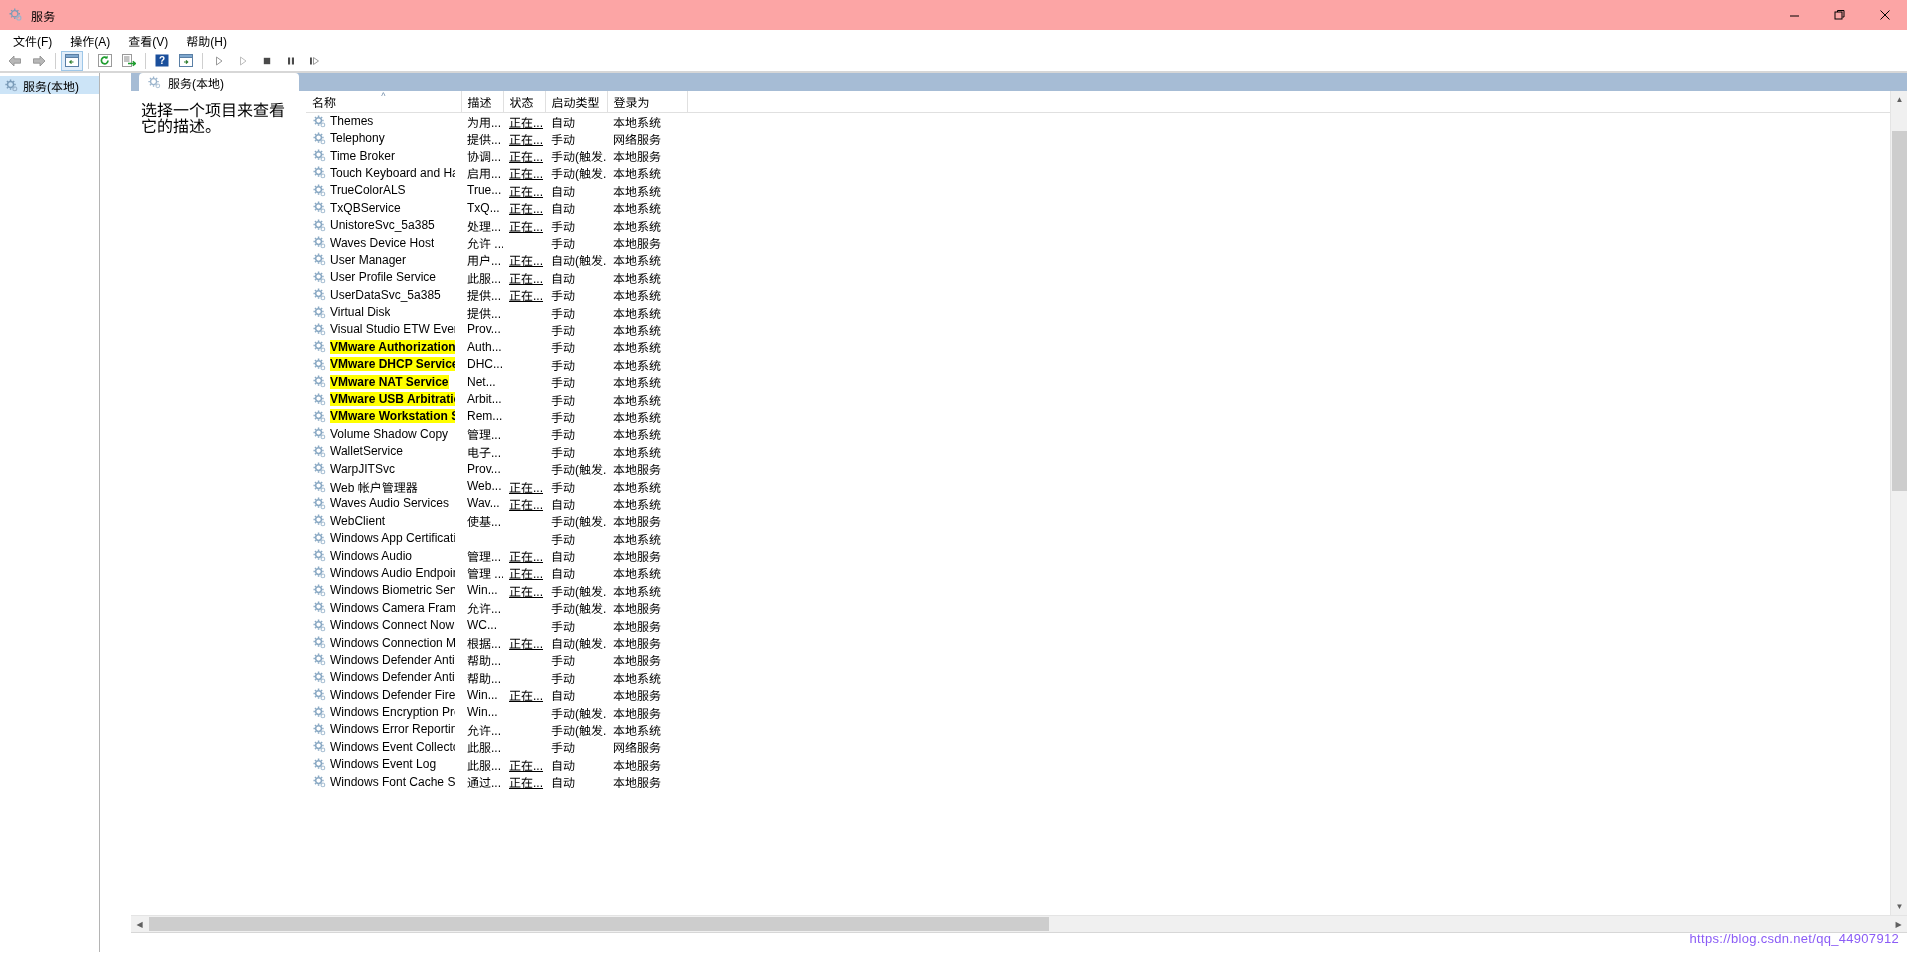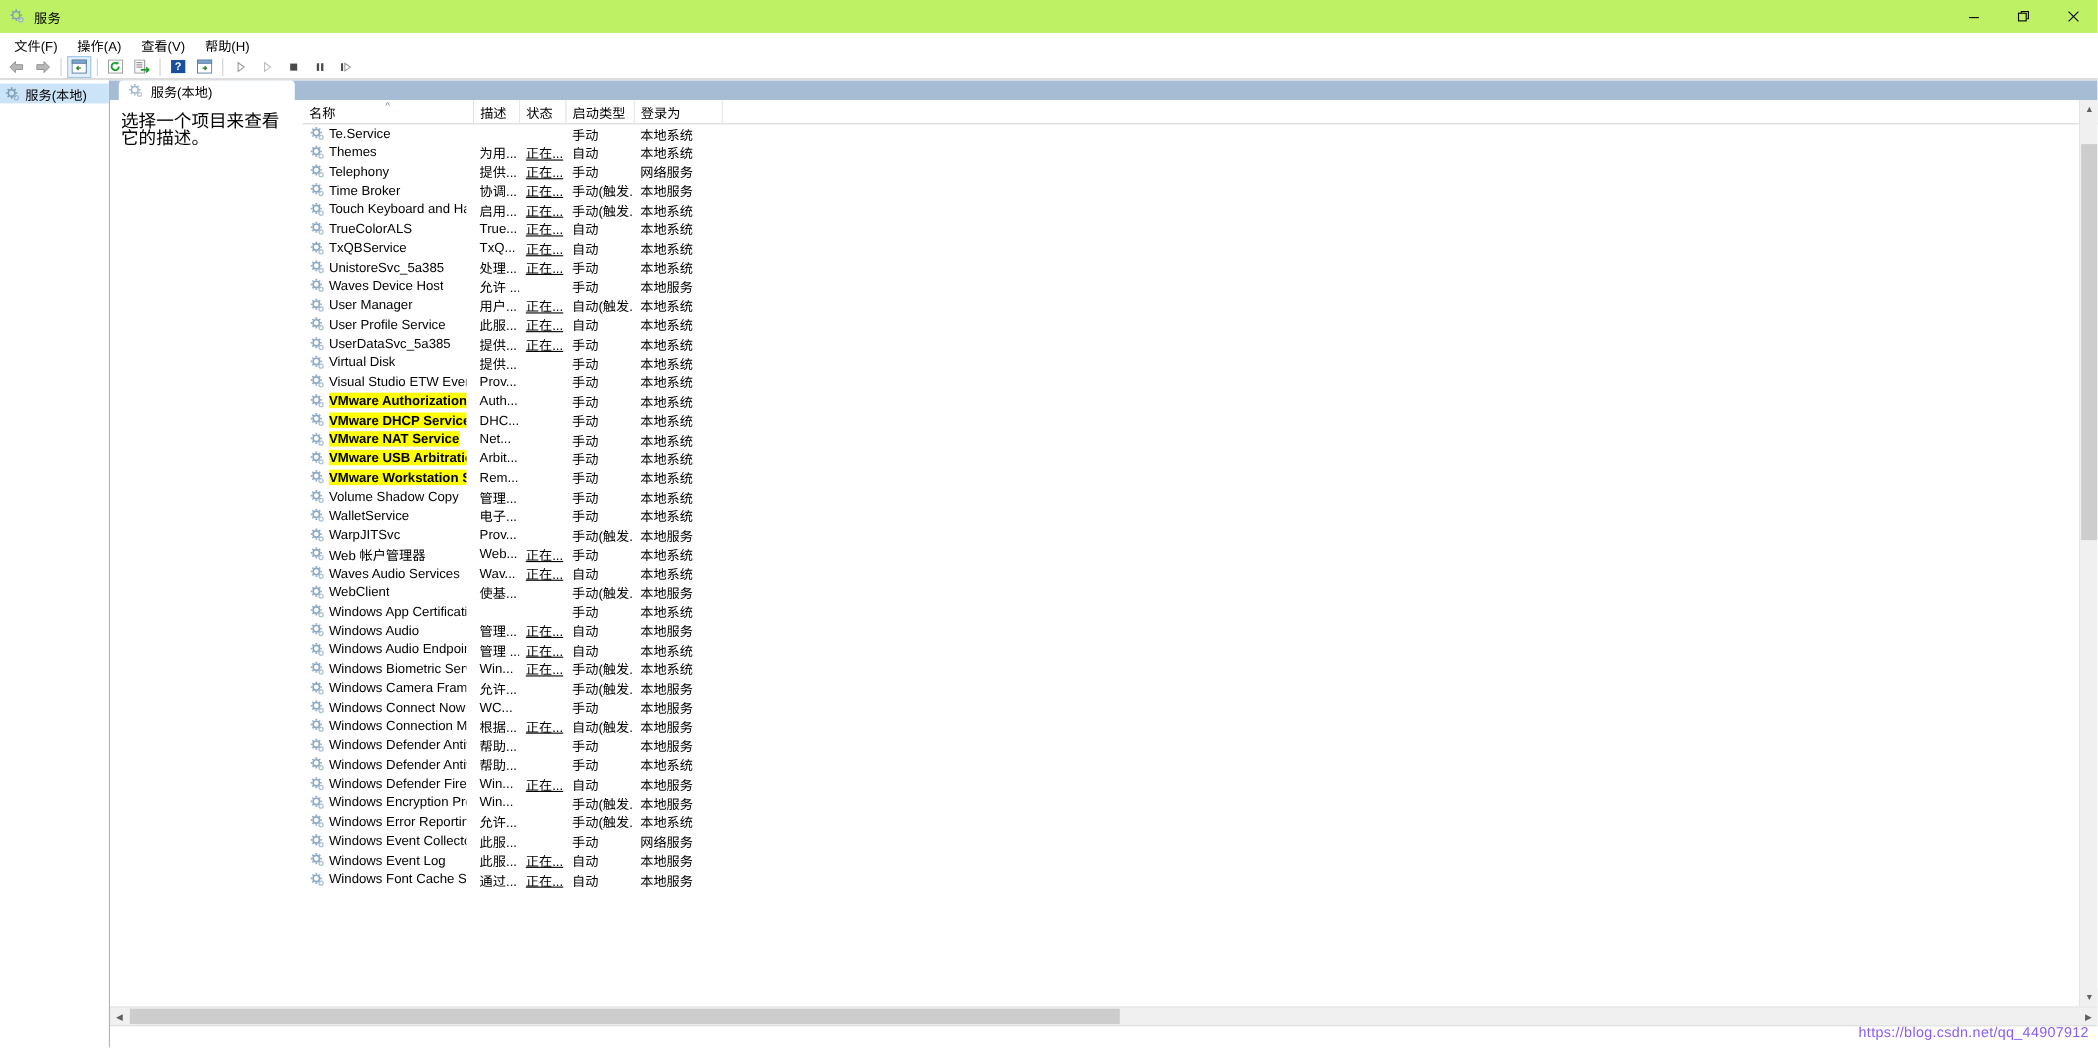--- a/index.html
+++ b/index.html
@@ -10,21 +10,21 @@
     background: #ffffff;
     font-family: "Liberation Sans", "DejaVu Sans", sans-serif;
     -webkit-font-smoothing: none;
   }
 
   
   .titlebar {
     height: 30px;
     display: flex;
     align-items: center;
-    background: #bef264;
+    background: #fca5a5;
     position: relative;
   }
   .title-icon {
     width: 16px; height: 16px;
     margin-left: 8px; margin-right: 7px;
     position: relative;
     flex: 0 0 auto;
   }
   .gear {
     width: 15px; height: 15px;
@@ -90,20 +90,21 @@
     width: 1px; height: 16px;
     background: #cfcfcf;
     margin: 0 4px;
   }
 
   
   .body-wrap {
     display: flex;
     height: 880px;
     border-top: 1px solid #d7d7d7;
+    gap: 31px;
   }
 
   
   .tree-pane {
     width: 100px;
     flex: 0 0 100px;
     background: #ffffff;
     border-right: 1px solid #b4b4b4;
     padding-top: 3px;
   }
@@ -505,39 +506,20 @@
               <tr>
                 <td class="c-name">
                   <span class="name-cell">
                     <svg class="gear" width="12" height="12" viewBox="0 0 16 16">
   <g fill="none" stroke="#8aa9c4" stroke-width="1.6">
     <circle cx="7" cy="7" r="3.1"></circle>
     <path d="M7 1.6v1.5M7 10.9v1.5M1.6 7h1.5M10.9 7h1.5M3.2 3.2l1 1M9.8 9.8l1 1M10.8 3.2L9.8 4.2M4.2 9.8l-1 1"></path>
   </g>
   <circle cx="11.6" cy="11.6" r="2" fill="none" stroke="#a9c0d4" stroke-width="1.2"></circle>
 </svg>
-                    <span class="name-text">Te.Service</span>
-                  </span>
-                </td>
-                <td class="c-desc"></td>
-                <td class="c-status"></td>
-                <td class="c-startup">手动</td>
-                <td class="c-logon">本地系统</td>
-                <td class="c-rest"></td>
-              </tr>
-              <tr>
-                <td class="c-name">
-                  <span class="name-cell">
-                    <svg class="gear" width="12" height="12" viewBox="0 0 16 16">
-  <g fill="none" stroke="#8aa9c4" stroke-width="1.6">
-    <circle cx="7" cy="7" r="3.1"></circle>
-    <path d="M7 1.6v1.5M7 10.9v1.5M1.6 7h1.5M10.9 7h1.5M3.2 3.2l1 1M9.8 9.8l1 1M10.8 3.2L9.8 4.2M4.2 9.8l-1 1"></path>
-  </g>
-  <circle cx="11.6" cy="11.6" r="2" fill="none" stroke="#a9c0d4" stroke-width="1.2"></circle>
-</svg>
                     <span class="name-text">Themes</span>
                   </span>
                 </td>
                 <td class="c-desc">为用...</td>
                 <td class="c-status"><span class="run">正在...</span></td>
                 <td class="c-startup">自动</td>
                 <td class="c-logon">本地系统</td>
                 <td class="c-rest"></td>
               </tr>
               <tr>

